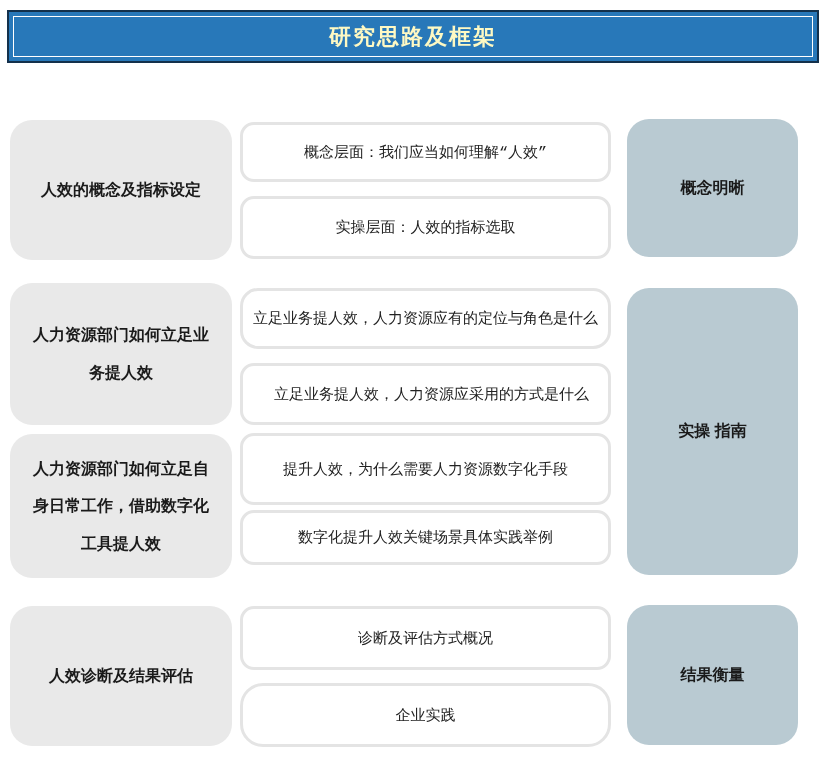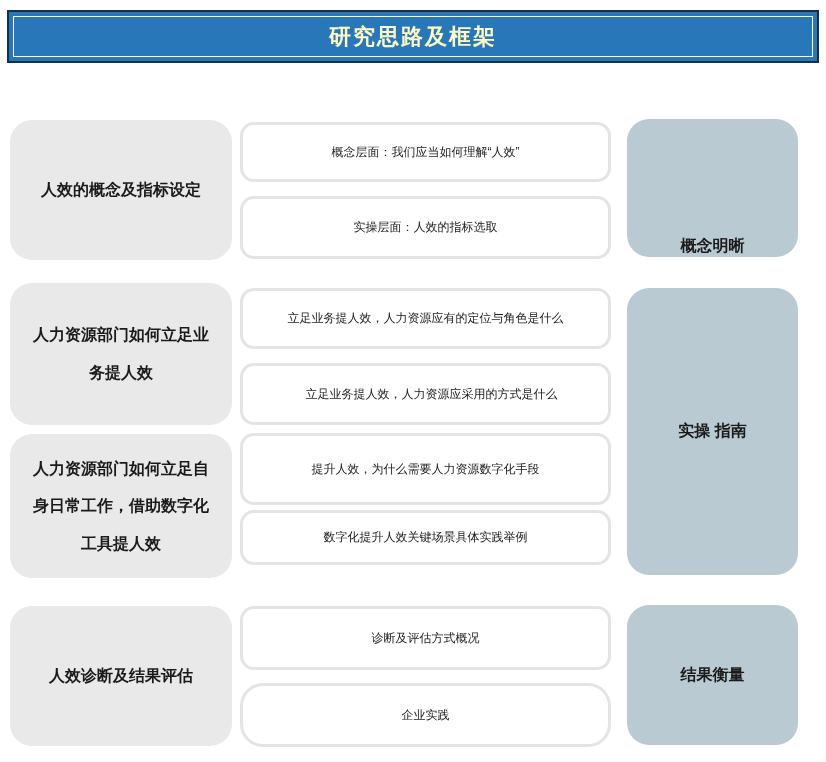--- a/index.html
+++ b/index.html
@@ -35,42 +35,43 @@
   }
   .left-box{
     left:10px;width:222px;
     background:#e9e9e9;border-radius:22px;
     font-size:16px;font-weight:700;line-height:2.35;
     padding:0 21px;
   }
   .mid-box{
     left:240px;width:371px;
     background:#ffffff;border:3px solid #e4e4e4;border-radius:14px;
-    font-size:12px;font-weight:500;color:#222222;
+    font-size:15px;font-weight:500;color:#222222;
     padding:0 8px;
+    font-family:Liberation Mono, monospace;
   }
   .right-box{
     left:627px;width:171px;
     background:#b9cad2;border-radius:22px;
     font-size:16px;font-weight:700;
   }
   
   .l1{top:120px;height:140px;}
   .l2{top:283px;height:142px;}
   .l3{top:434px;height:144px;}
   .l4{top:606px;height:140px;}
   .m1a{top:122px;height:60px;}
   .m1b{top:196px;height:63px;}
-  .m2a{top:288px;height:61px;}
+  .m2a{top:288px;height:61px;border-radius:18px;}
   .m2b{top:363px;height:62px;padding-left:20px;}
   .m3a{top:433px;height:72px;}
   .m3b{top:510px;height:55px;}
   .m4a{top:606px;height:64px;padding-left:8px;}
   .m4b{top:683px;height:64px;border-radius:23px;}
-  .r1{top:119px;height:138px;align-items:flex-end;}
+  .r1{top:119px;height:138px;}
   .r2{top:288px;height:287px;}
   .r3{top:605px;height:140px;}
 </style>
 </head>
 <body>
 
 <div class="canvas">
 
   <div class="banner">
     <span class="title">研究思路及框架</span>

